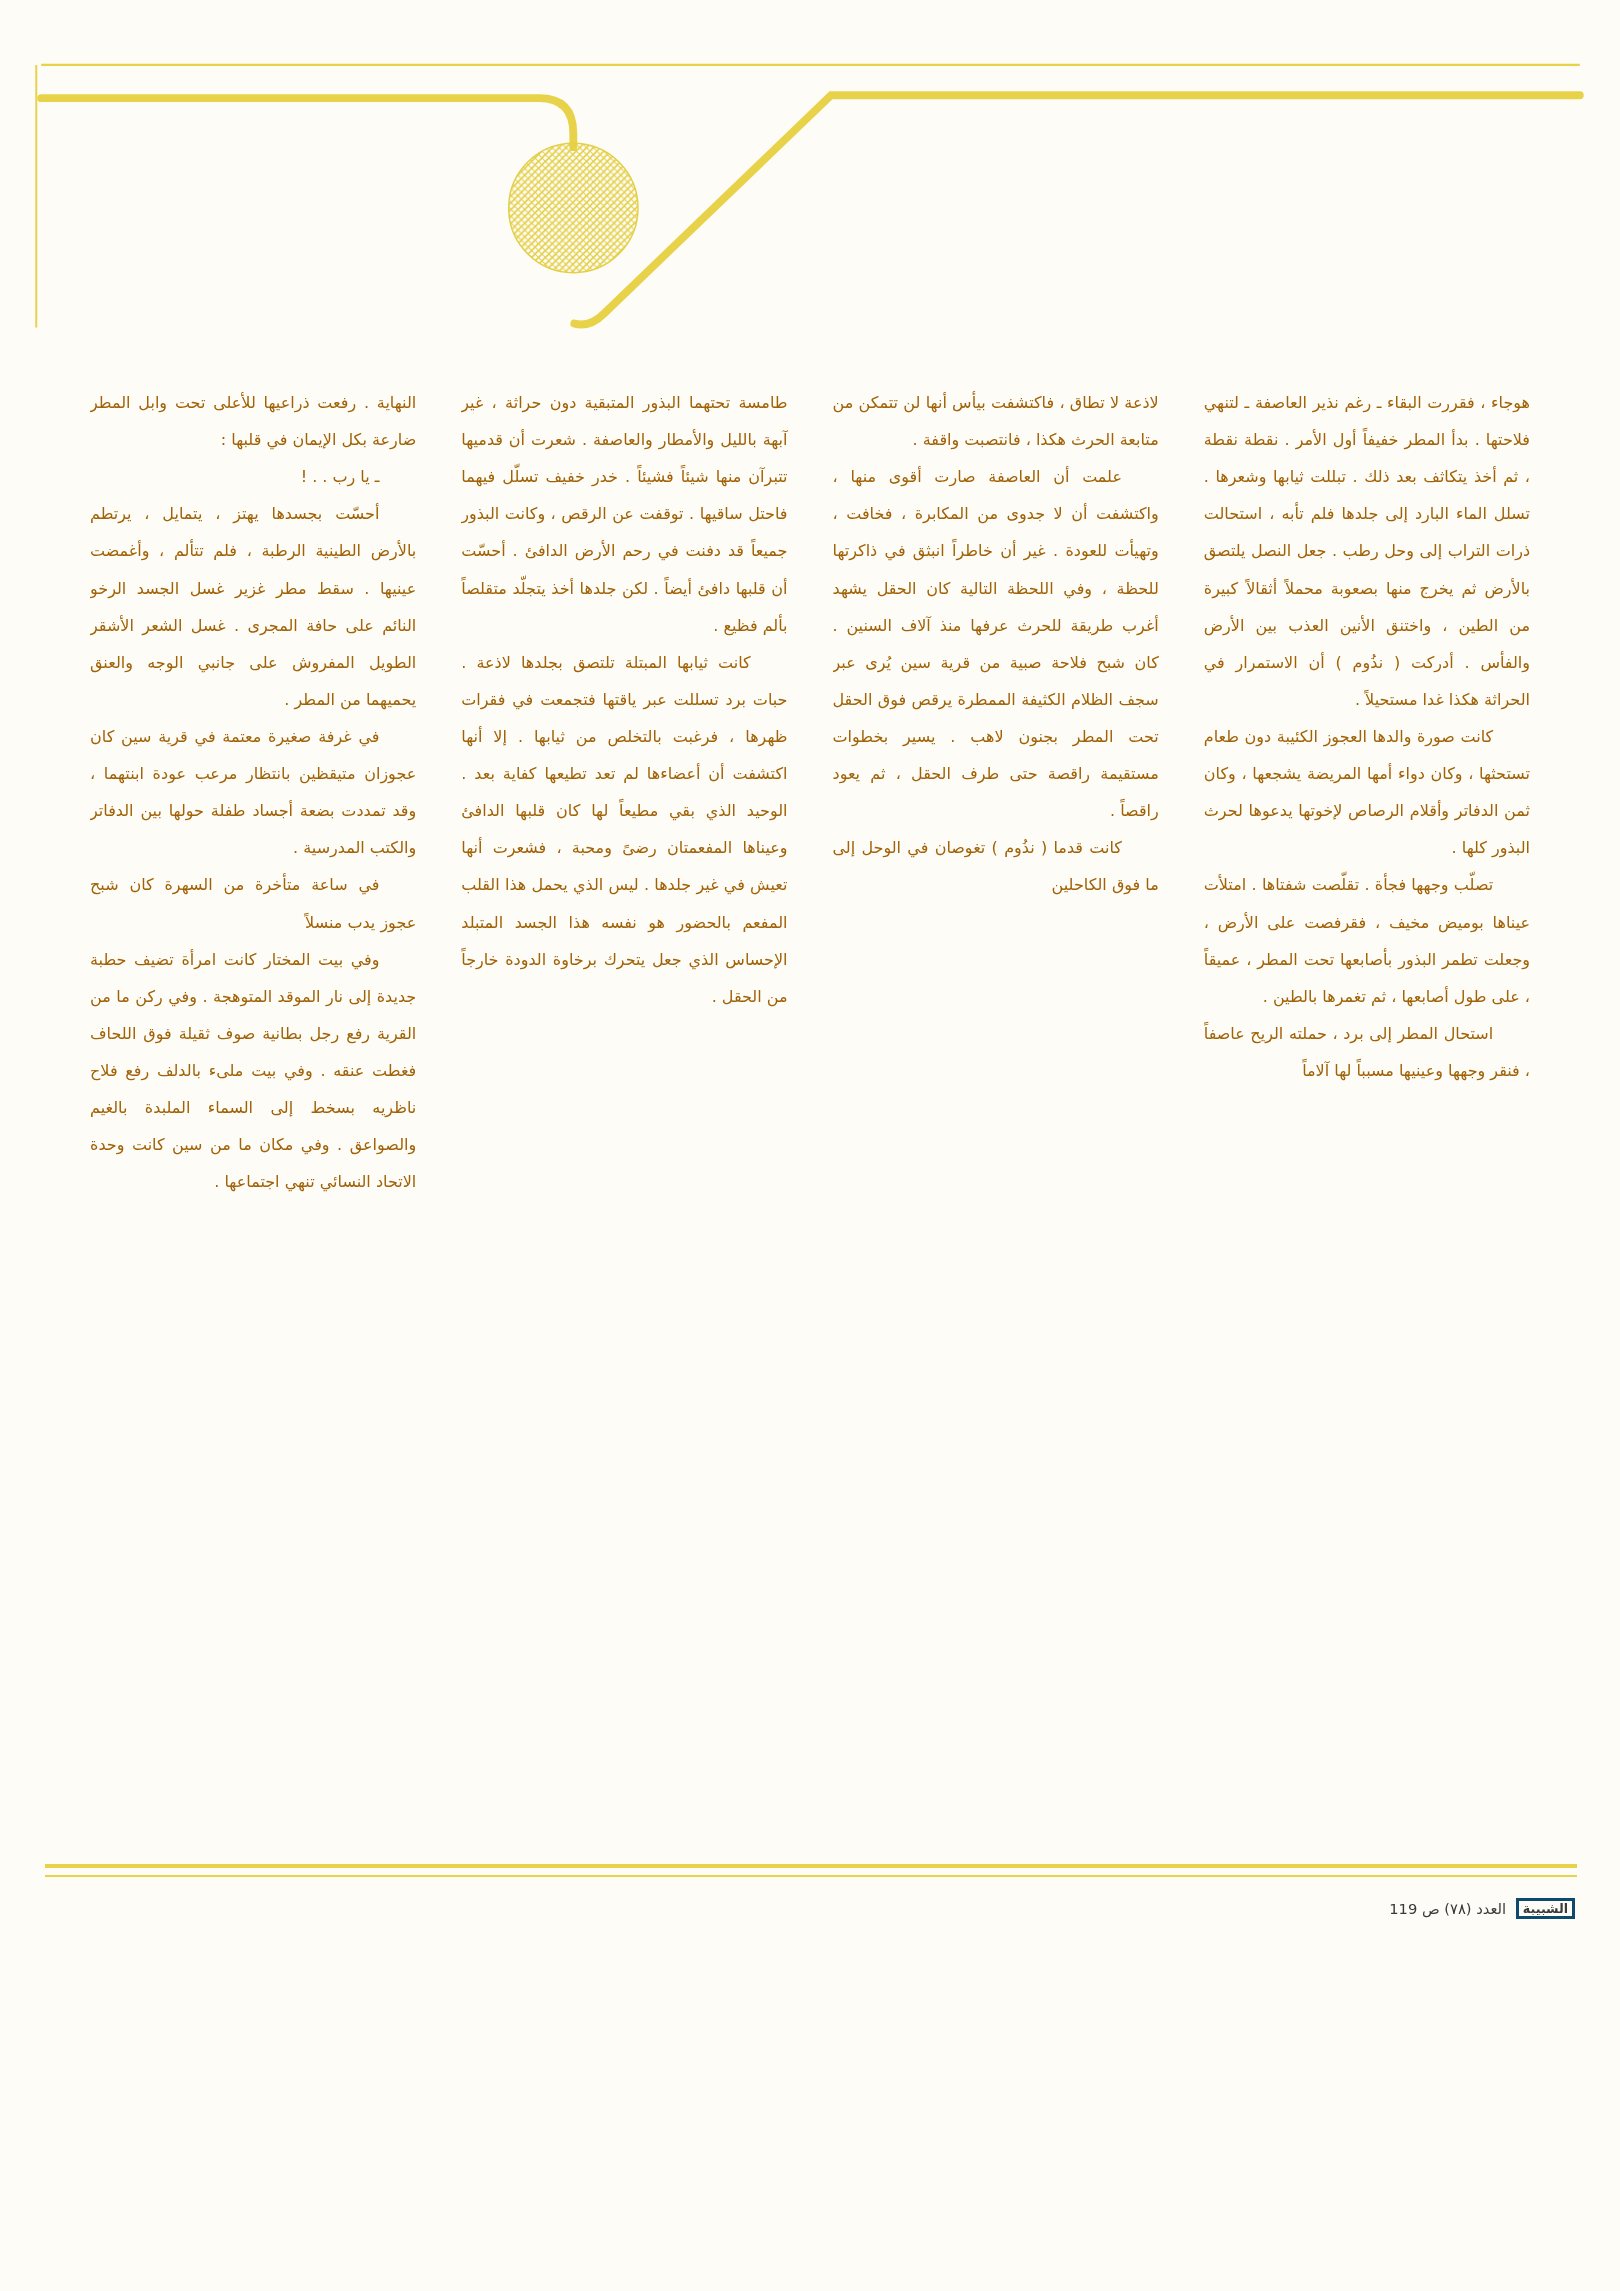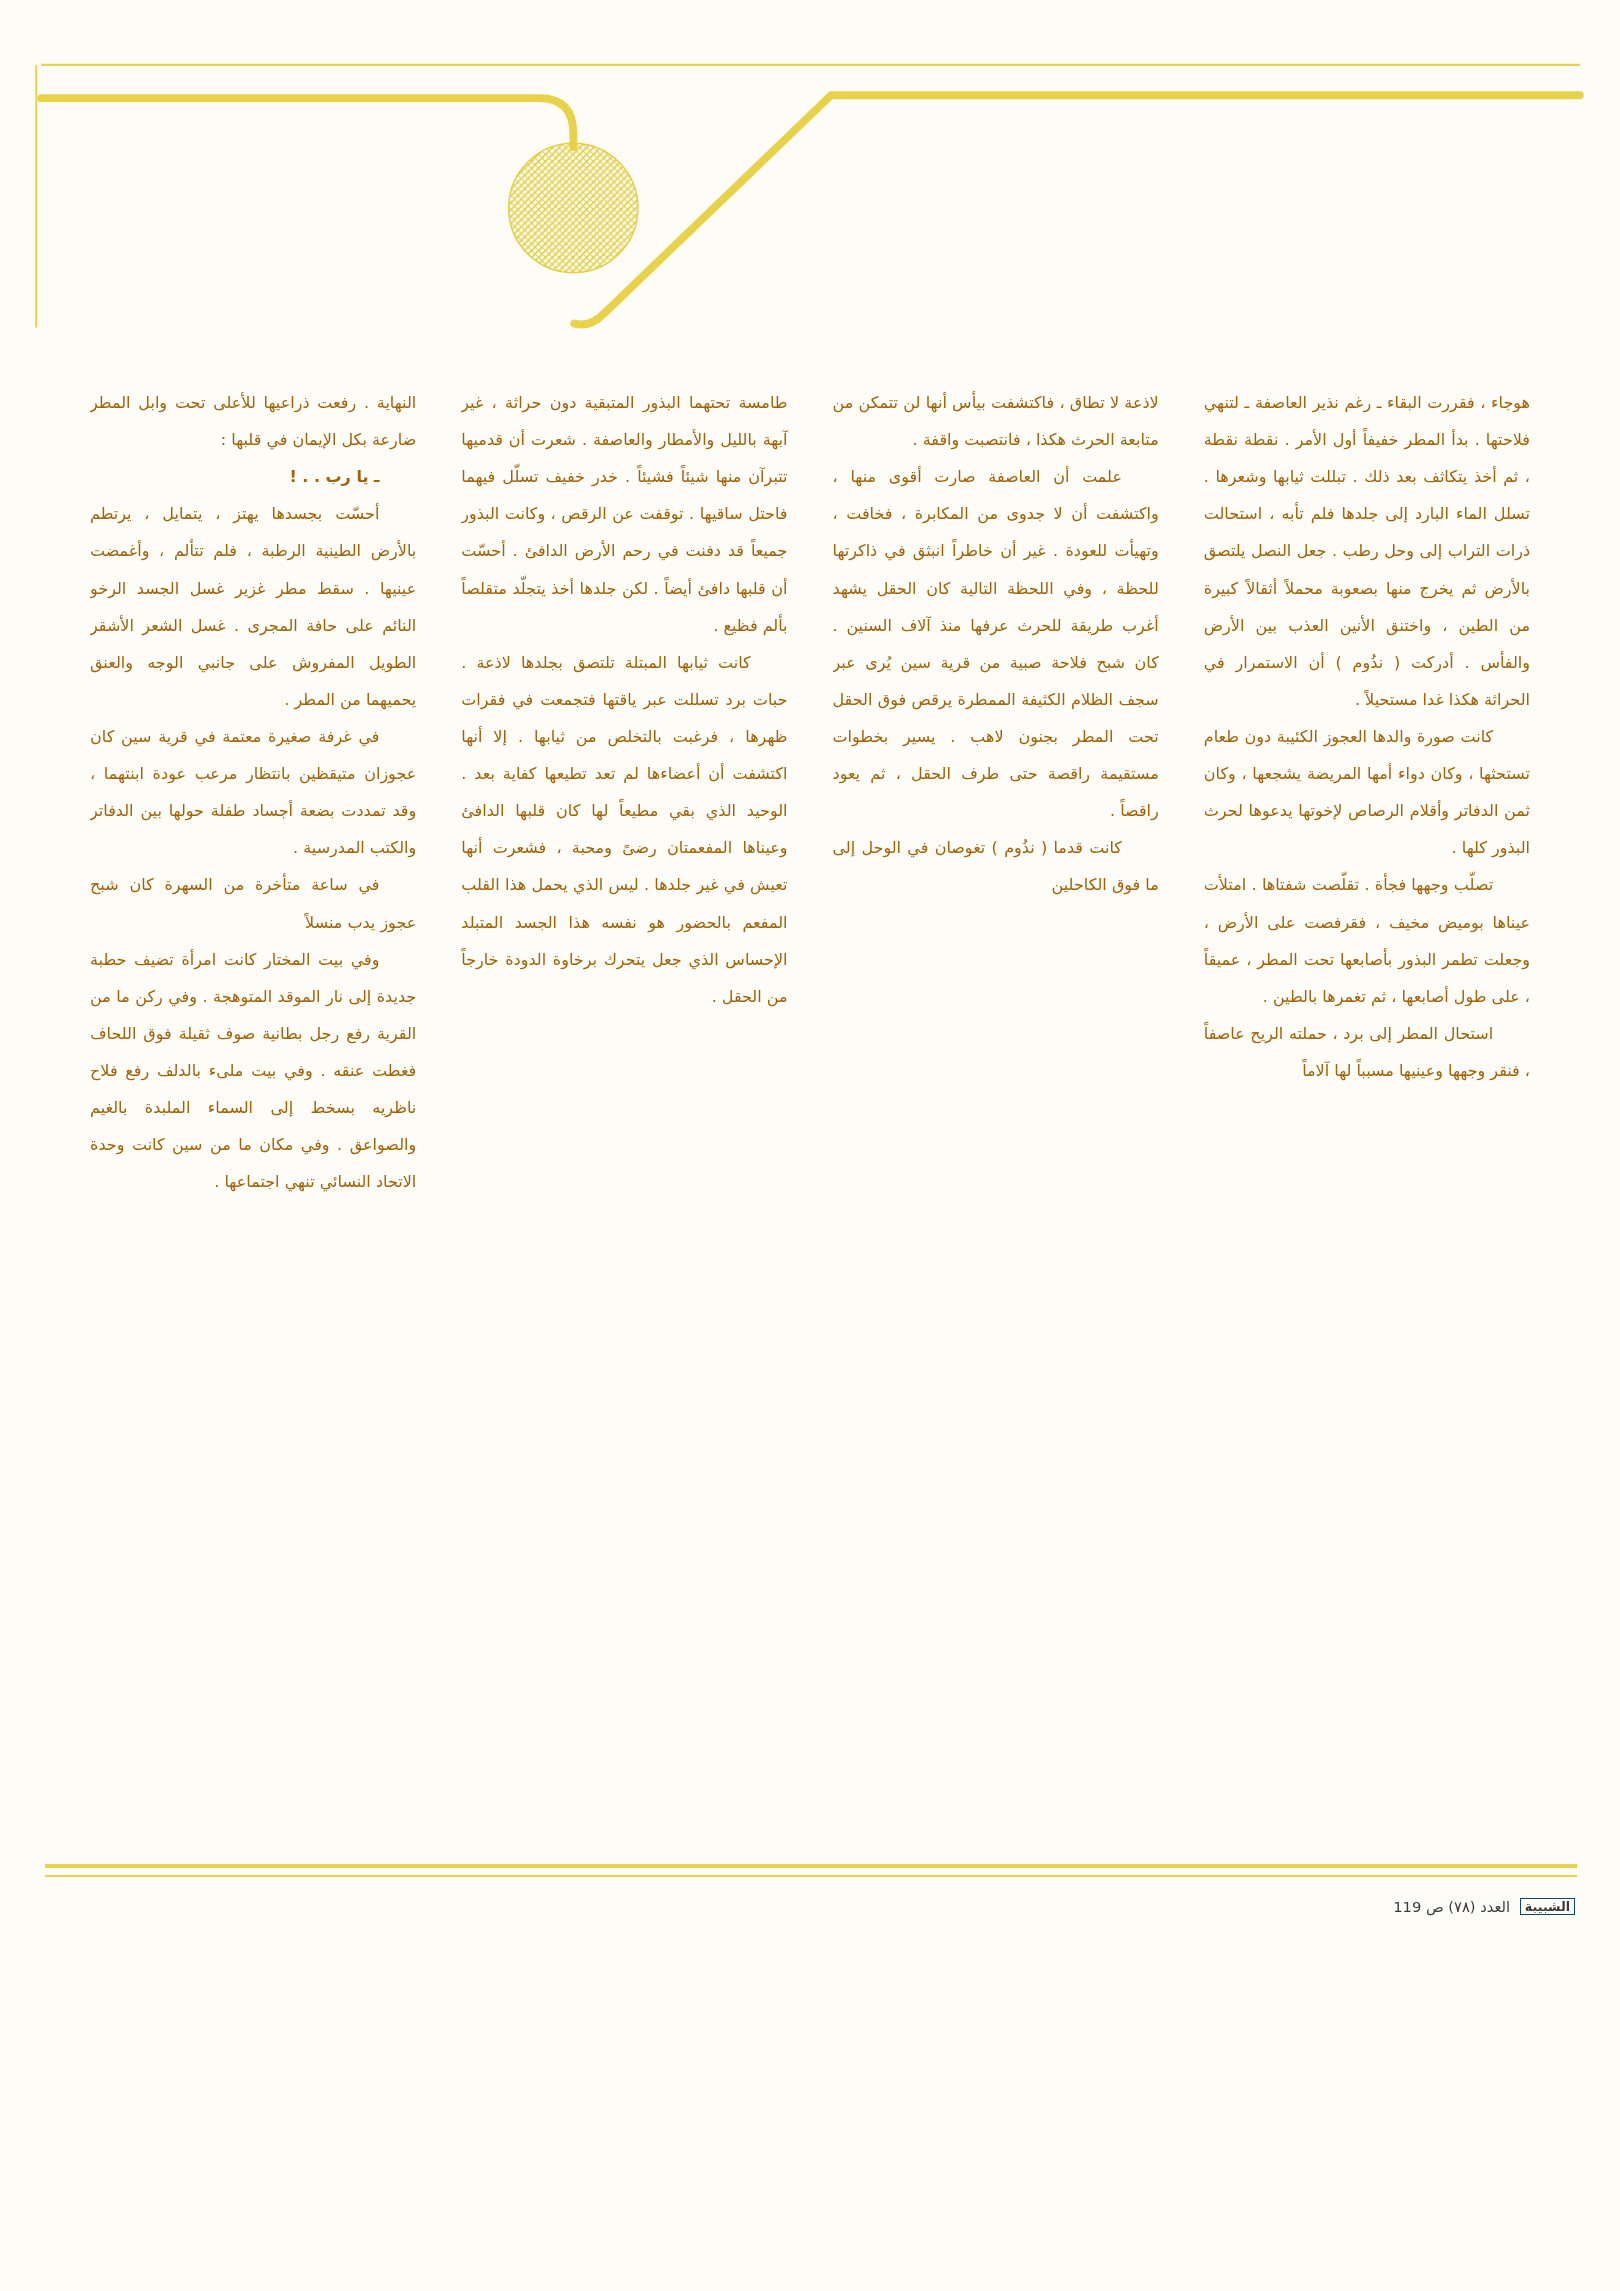--- a/index.html
+++ b/index.html
@@ -33,34 +33,34 @@
     flex: 1 1 0;
     direction: rtl;
     text-align: justify;
     color: #a16207;
     font-size: 16px;
     line-height: 2.32;
     overflow: hidden;
   }
   .col p { margin: 0; text-indent: 2.3em; }
   .col p:first-child { text-indent: 0; }
-  .col p.bold { font-weight: bold; }
+  .col p.bold { font-weight: normal; }
   
   .rule { position: absolute; left: 45px; right: 43px; background: #e7d24a; }
   .rule-a { top: 1864px; height: 3.9px; }
   .rule-b { top: 1875px; height: 2px; }
   .footer {
     position: absolute; top: 1898px; right: 45px;
     direction: rtl;
     font-size: 14.7px; color: #3a3a3a;
     display: flex; align-items: center; gap: 9.8px;
   }
   .footer .logo {
     font-weight: bold;
-    border: 1px solid #0c4a6e;
+    border: 3px solid #0c4a6e;
     padding: 0 3.9px;
     font-size: 12.7px;
   }
 </style>
 </head>
 <body>
 
 <div class="page">
 
   <svg class="ornament" viewBox="0 0 1653 370" xmlns="http://www.w3.org/2000/svg" aria-hidden="true">

